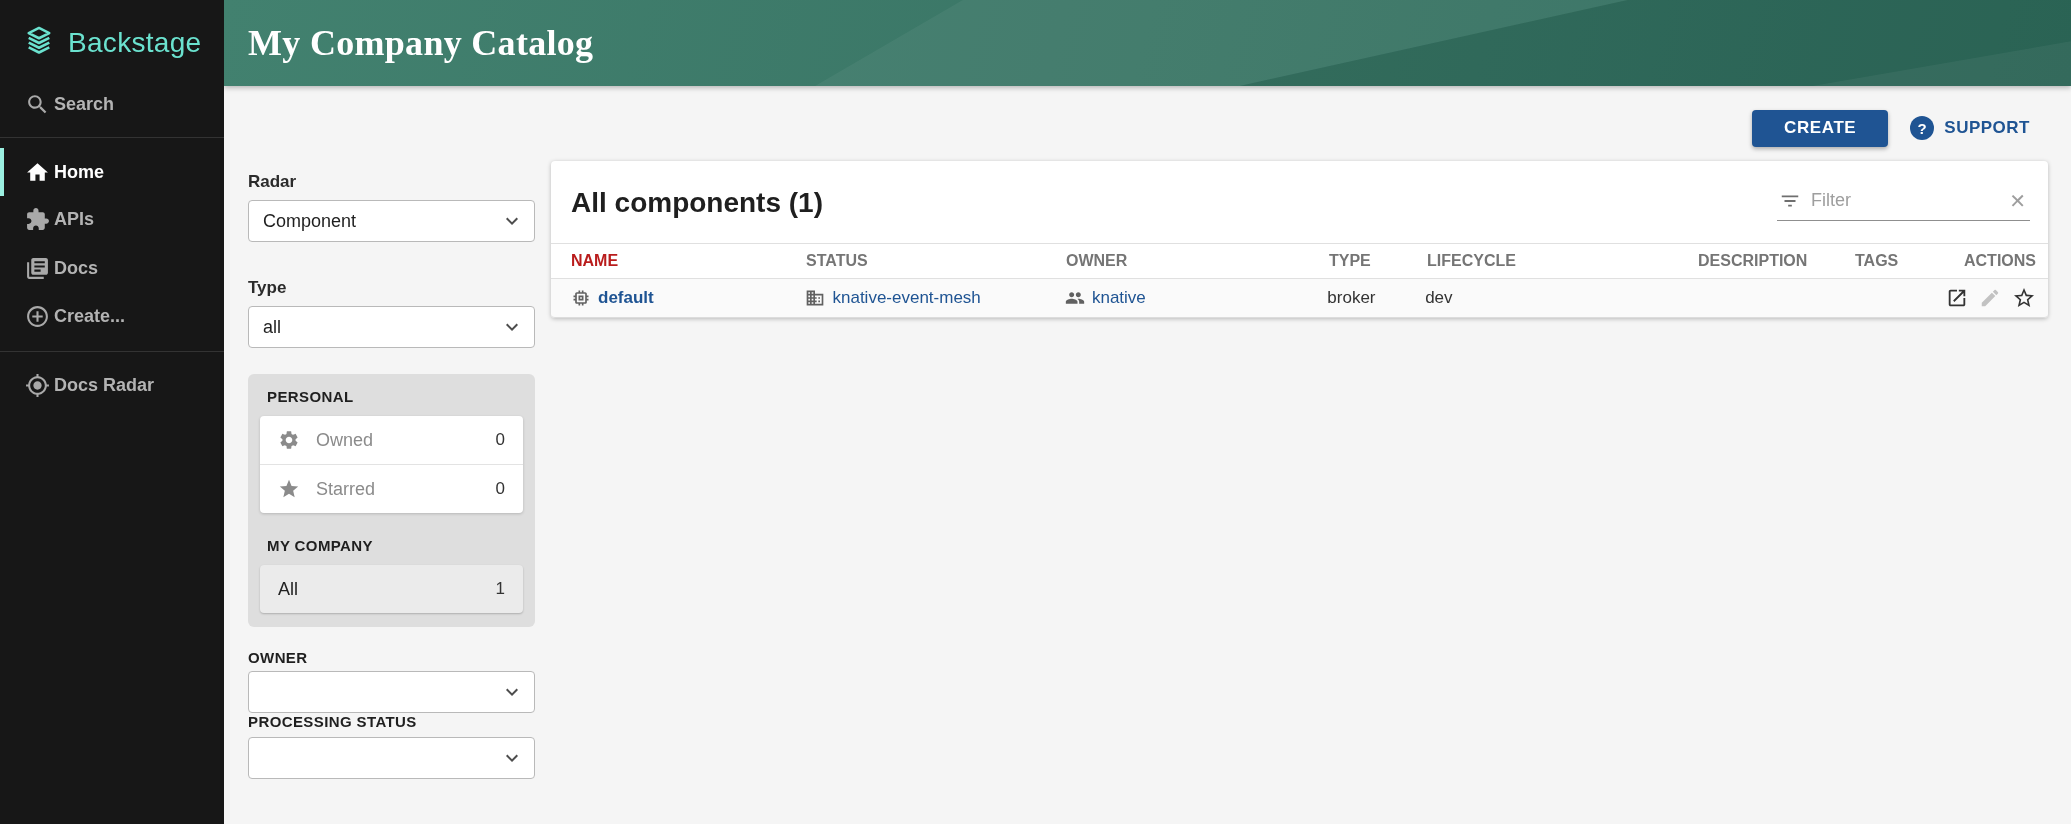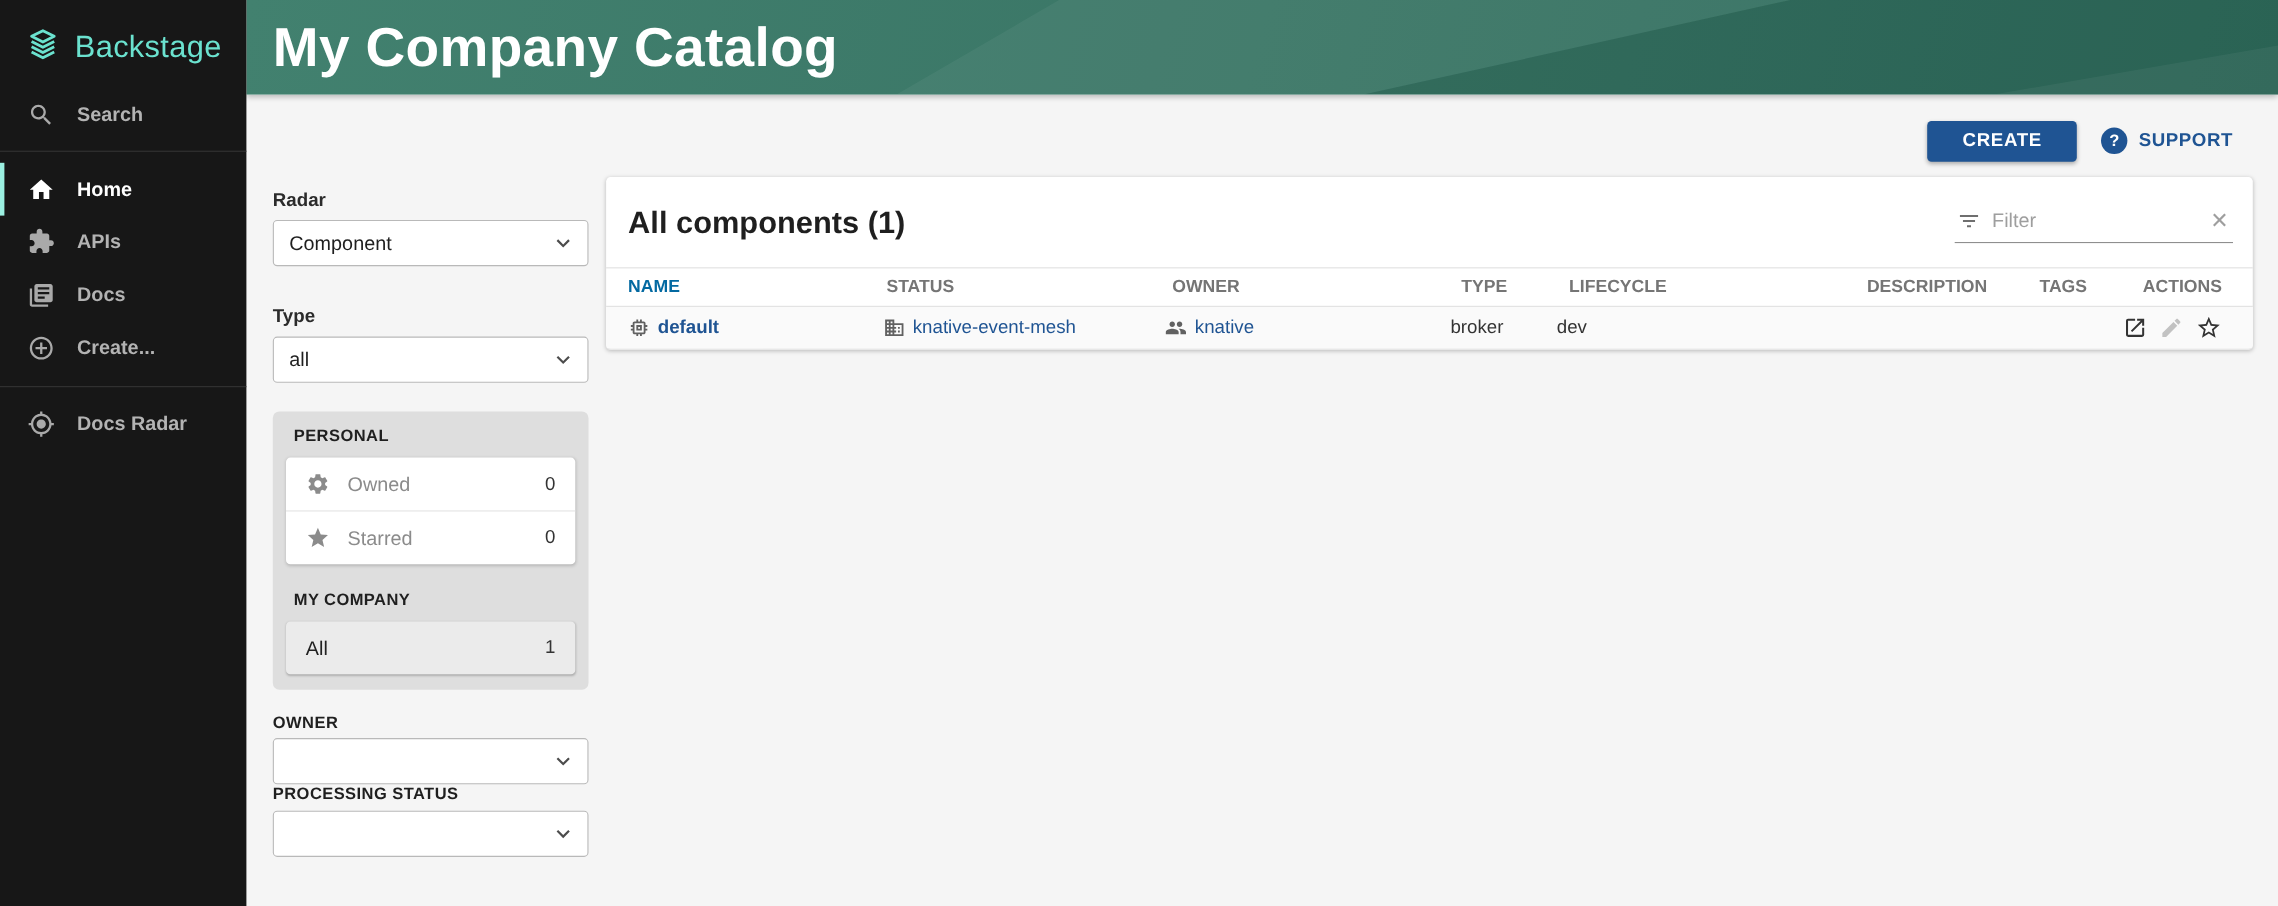--- a/index.html
+++ b/index.html
@@ -14,21 +14,21 @@
   
   .sidebar {
     position: absolute; left:0; top:0; width:224px; height:824px;
     background:#171717; z-index:10;
   }
   .logo-row { position:absolute; left:20px; top:24px; display:flex; align-items:center; gap:10px; }
   .logo-icon svg { width:38px; height:38px; display:block; }
   .logo-text { color:#6BE2CF; font-size:28px; letter-spacing:0.3px; }
   .side-item {
     position:absolute; left:0; width:224px; height:48px;
-    display:flex; align-items:center; gap:20px; padding-left:25px;
+    display:flex; align-items:center; gap:4px; padding-left:25px;
     color:#b3b3b3; font-size:18px; font-weight:bold; cursor:pointer;
   }
   .side-item svg { width:25px; height:25px; fill:#a9a9a9; flex:0 0 auto; }
   .side-item.active { color:#ffffff; }
   .side-item.active svg { fill:#ffffff; }
   .side-item.active::before {
     content:""; position:absolute; left:0; top:0; bottom:0; width:4px; background:#9BF0E1;
   }
   .side-divider { position:absolute; left:0; width:224px; height:1px; background:#333333; }
 
@@ -37,21 +37,21 @@
     position:absolute; left:224px; top:0; right:0; height:86px;
     background: linear-gradient(105deg, #42816F 0%, #3B7767 45%, #2F6B5C 100%);
     box-shadow: 0 2px 5px rgba(0,0,0,0.25); overflow:hidden;
   }
   .wave { position:absolute; inset:0; }
   .wave1 { clip-path: polygon(40% 0, 76% 0, 55% 100%, 32% 100%); background: rgba(255,255,255,0.05); }
   .wave2 { clip-path: polygon(76% 0, 100% 0, 100% 100%, 55% 100%); background: rgba(0,32,22,0.10); }
   .wave3 { clip-path: polygon(86% 100%, 100% 48%, 100% 100%); background: rgba(255,255,255,0.05); }
   .app-title {
     position:absolute; left:24px; top:50%; transform:translateY(-50%);
-    color:#ffffff; font-size:50px; font-weight:bold; letter-spacing:0.3px;
+    color:#ffffff; font-size:36px; font-weight:bold; letter-spacing:0.3px;font-family:Liberation Serif, serif;
   }
 
   
   .toolbar {
     position:absolute; top:108px; right:41px; height:40px;
     display:flex; align-items:center; gap:22px;
   }
   .create-btn {
     background:#1F5493; color:#ffffff; border:none; border-radius:4px;
     height:37px; padding:0 32px; font-family:inherit;
@@ -137,31 +137,31 @@
   }
   .filter-box input::placeholder { color:#9e9e9e; }
   .filter-box .clear-x { color:#9e9e9e; font-size:20px; cursor:pointer; line-height:1; }
 
   .thead { display:flex; align-items:center; height:36px;
     border-top:1px solid #e0e0e0; border-bottom:1px solid #e0e0e0; }
   .trow { display:flex; align-items:center; height:39px;
     background:#fafafa; border-bottom:1px solid #dcdcdc;
     border-radius:0 0 4px 4px; }
   .th { font-size:16px; font-weight:bold; color:#757575; white-space:nowrap; cursor:pointer; }
-  .th.sorted { color:#0369a1; }
+  .th.sorted { color:#b91c1c; }
   .td { font-size:17px; color:#333333; white-space:nowrap; display:flex; align-items:center; gap:7px; }
   .td svg.ent { width:20px; height:20px; fill:#616161; flex:0 0 auto; }
   .c-name { width:255px; padding-left:20px; }
   .c-system { width:260px; }
   .c-owner { width:263px; }
   .c-type { width:98px; }
   .c-life { width:271px; }
   .c-desc { width:157px; }
   .c-tags { width:94px; }
-  .c-act { flex:1; display:flex; justify-content:flex-end; padding-right:28px; }
+  .c-act { flex:1; display:flex; justify-content:flex-end; padding-right:12px; }
   .thead .c-act { font-size:16px; }
   a.ent-link { color:#1F5493; text-decoration:none; cursor:pointer; }
   a.ent-link.bold { font-weight:bold; }
   .actions { display:flex; align-items:center; gap:11px; }
   .actions svg { width:22px; height:22px; cursor:pointer; }
   .act-open { fill:#333333; }
   .act-edit { fill:#c2c2c2; }
   .act-star { fill:#333333; width:24px !important; height:24px !important; }
 </style>
 </head>

